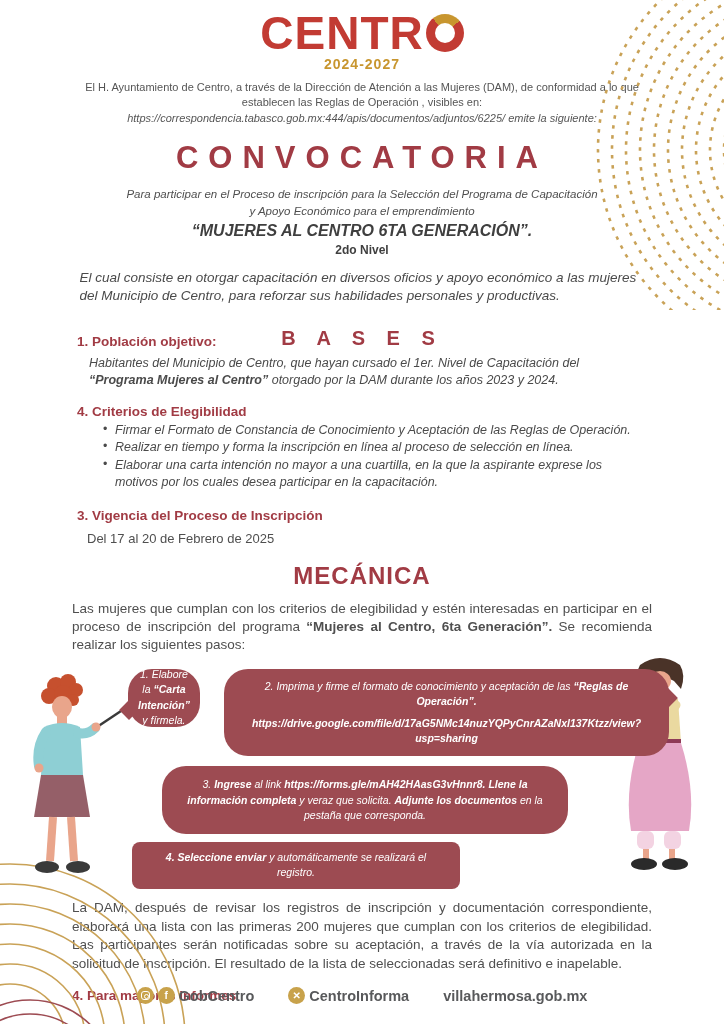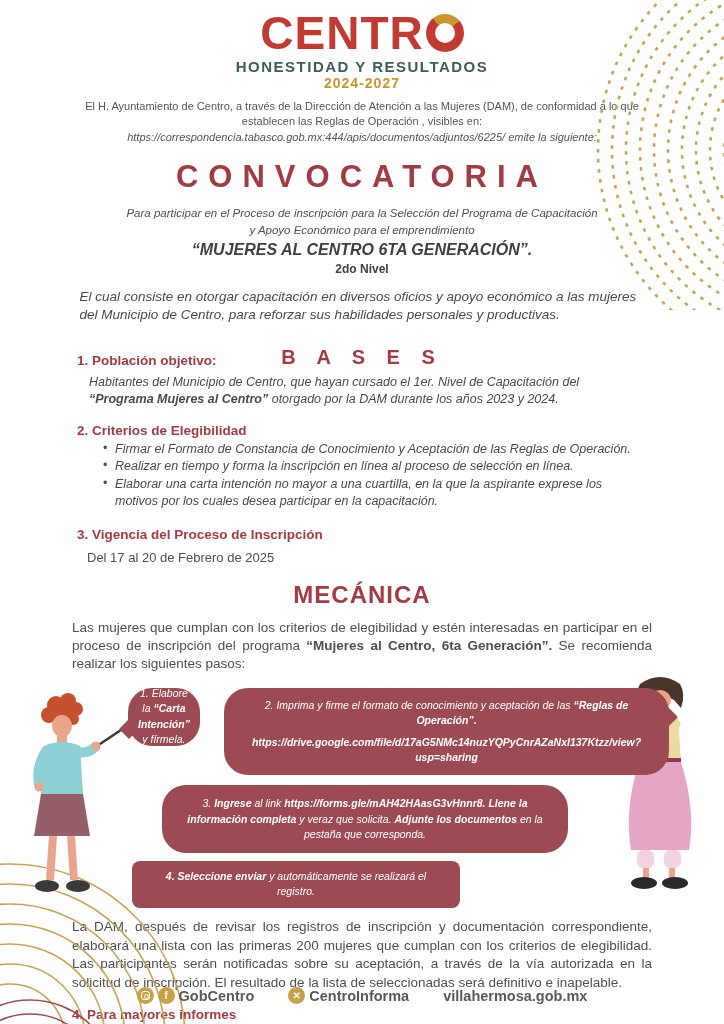--- a/index.html
+++ b/index.html
@@ -108,21 +108,20 @@
         <circle cx="30" cy="262" r="72"></circle>
         <circle cx="30" cy="262" r="86"></circle>
     </g>
   </svg>
 
   <div class="logo-wrap">
     <div class="logo-title">
       <span>CENTR</span>
         <span class="logo-o"></span>
     </div>
-    <div class="logo-sub">HONESTIDAD Y RESULTADOS</div>
     <div class="logo-years">2024-2027</div>
   </div>
 
   <div class="intro">
     <span>El H. Ayuntamiento de Centro, a través de la Dirección de Atención a las Mujeres (DAM), de conformidad a lo que establecen las Reglas de Operación , visibles en:</span><br>
     <span class="url-line">https://correspondencia.tabasco.gob.mx:444/apis/documentos/adjuntos/6225/ emite la siguiente:</span>
   </div>
 
   <div class="big-title">CONVOCATORIA</div>
 
@@ -133,21 +132,21 @@
   <div class="consists">El cual consiste en otorgar capacitación en diversos oficios y apoyo económico a las mujeres del Municipio de Centro, para reforzar sus habilidades personales y productivas.</div>
 
   <div class="bases-title">B A S E S</div>
 
   <div class="section">
     <div class="sec-head overlap">1. Población objetivo:</div>
     <div class="sec-body">
       <span>Habitantes del Municipio de Centro, que hayan cursado el 1er. Nivel de Capacitación del </span><b>“Programa Mujeres al Centro”</b><span> otorgado por la DAM durante los años 2023 y 2024.</span>
     </div>
 
-    <div class="sec-head" style="margin-top:14px;">2. Criterios de Elegibilidad</div>
+    <div class="sec-head" style="margin-top:14px;">4. Criterios de Elegibilidad</div>
     <ul class="bullets">
       <li>Firmar el Formato de Constancia de Conocimiento y Aceptación de las Reglas de Operación.</li>
       <li>Realizar en tiempo y forma la inscripción en línea al proceso de selección en línea.</li>
       <li>Elaborar una carta intención no mayor a una cuartilla, en la que la aspirante exprese los motivos por los cuales desea participar en la capacitación.</li>
     </ul>
 
     <div class="sec-head" style="margin-top:16px;">3. Vigencia del Proceso de Inscripción</div>
     <div class="dates">Del 17 al 20 de Febrero de 2025</div>
   </div>
 

